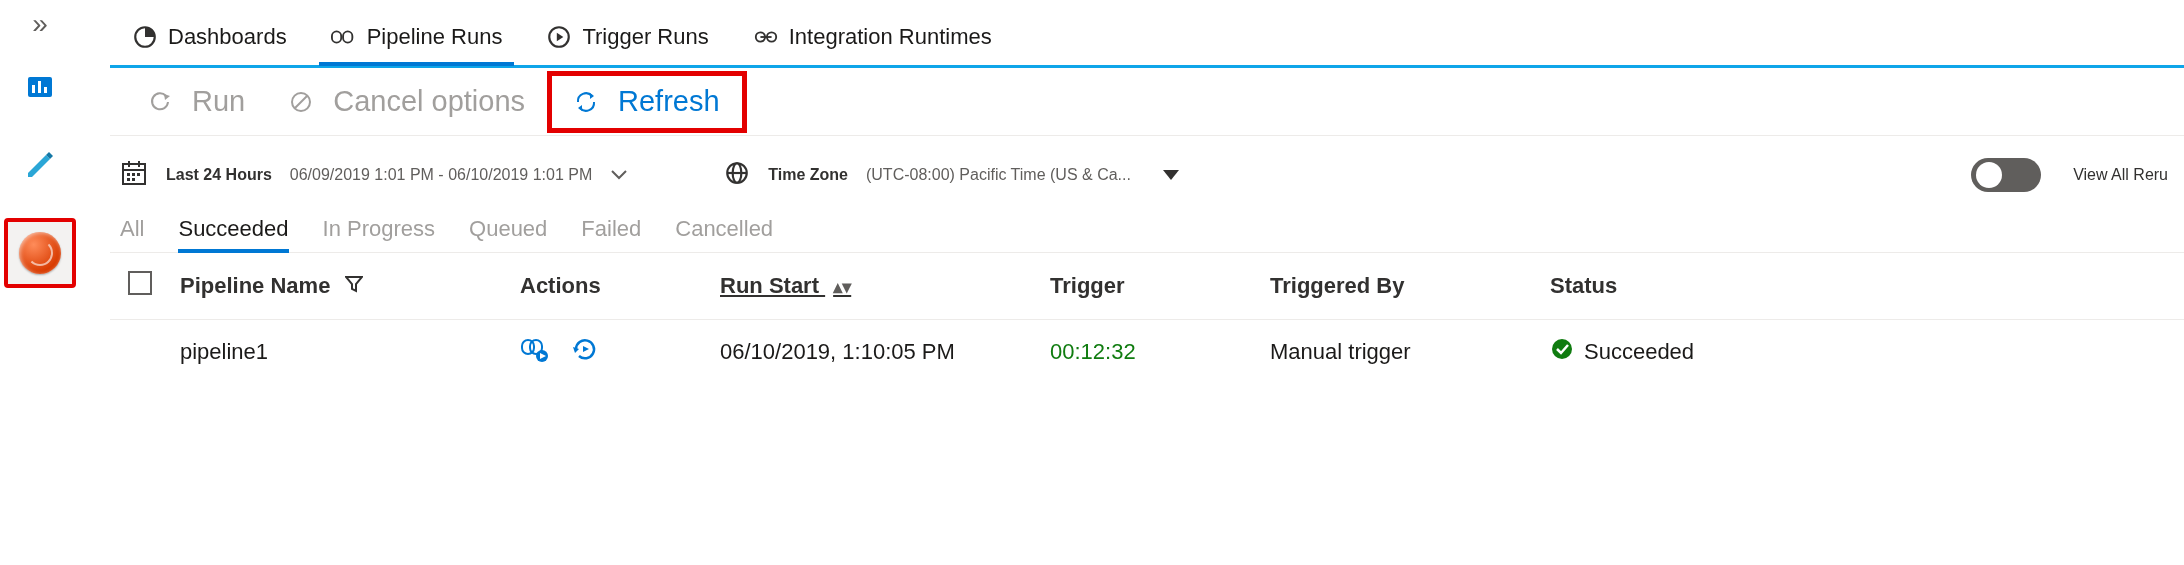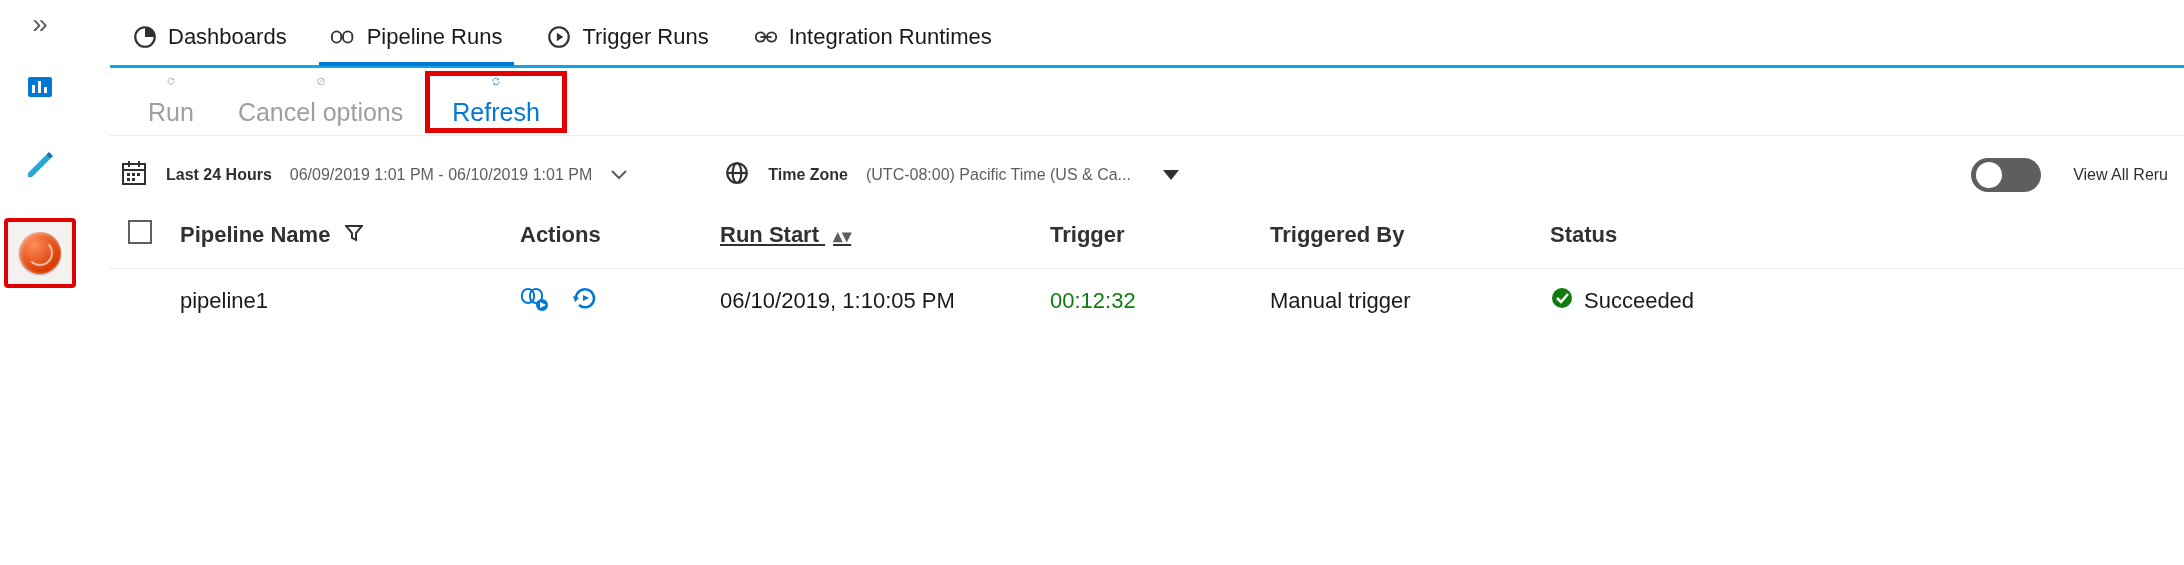--- a/index.html
+++ b/index.html
@@ -18,21 +18,21 @@
   .main { flex: 1; display: flex; flex-direction: column; padding-left: 30px; }
 
   
   .topnav { height: 68px; display: flex; align-items: center; border-bottom: 3px solid #0ea5e9; padding-top: 8px; }
   .topnav .tab { display: flex; align-items: center; gap: 10px; padding: 0 22px; height: 100%; font-size: 22px; color: #1b1a19; cursor: pointer; position: relative; }
   .topnav .tab.active::after { content:""; position:absolute; left:10px; right:10px; bottom:-1px; height:4px; background:#0078d4; }
   .topnav .tab svg { width: 26px; height: 26px; }
 
   
   .toolbar { height: 68px; display: flex; align-items: center; border-bottom: 1px solid #edebe9; padding-left: 16px; }
-  .toolbar .btn { display: flex; align-items: center; gap: 12px; padding: 0 22px; height: 50px; font-size: 25px; color: #a19f9d; cursor: default; flex-direction: column; }
+  .toolbar .btn { display: flex; align-items: center; gap: 20px; padding: 0 22px; height: 50px; font-size: 29px; color: #a19f9d; cursor: default; }
   .toolbar .btn.enabled { color: #323130; cursor: pointer; }
   .toolbar .btn svg { width: 24px; height: 24px; }
   .toolbar .highlighted { border: 5px solid #e30000; height: 62px; display: flex; align-items: center; }
   .toolbar .highlighted .btn { color:#0078d4; }
 
   
   .filterbar { display: flex; align-items: center; padding: 22px 16px 10px 10px; gap: 18px; font-size: 16px; }
   .filterbar .calicon svg { width: 28px; height: 28px; }
   .filterbar .bold { font-weight: 600; }
   .filterbar .light { color: #605e5c; }
@@ -190,20 +190,28 @@
     <span class="tz-val">(UTC-08:00) Pacific Time (US &amp; Ca...</span>
     <span class="caret"></span>
 
     <span class="spacer"></span>
     <div class="toggle">
       <div class="knob"></div>
     </div>
     <span class="toggle-label">View All Reru</span>
   </div>
 
+  <div class="statustabs">
+    <div class="st">All</div>
+    <div class="st sel">Succeeded</div>
+    <div class="st">In Progress</div>
+    <div class="st">Queued</div>
+    <div class="st">Failed</div>
+    <div class="st">Cancelled</div>
+  </div>
 
   <table>
     <thead>
       <tr>
         <th class="chk"><span class="chkbox"></span></th>
         <th class="col-name">
           <span>Pipeline Name</span>
           <span class="filt">
             <svg width="18" height="18" viewBox="0 0 18 18">
                 <polygon points="1,2 17,2 11,9 11,16 7,14 7,9" fill="none" stroke="#323130" stroke-width="2"></polygon>

